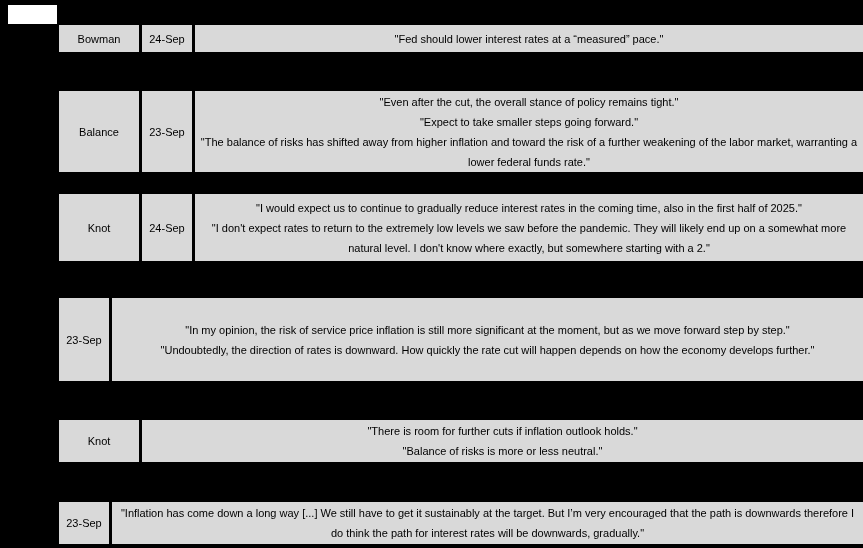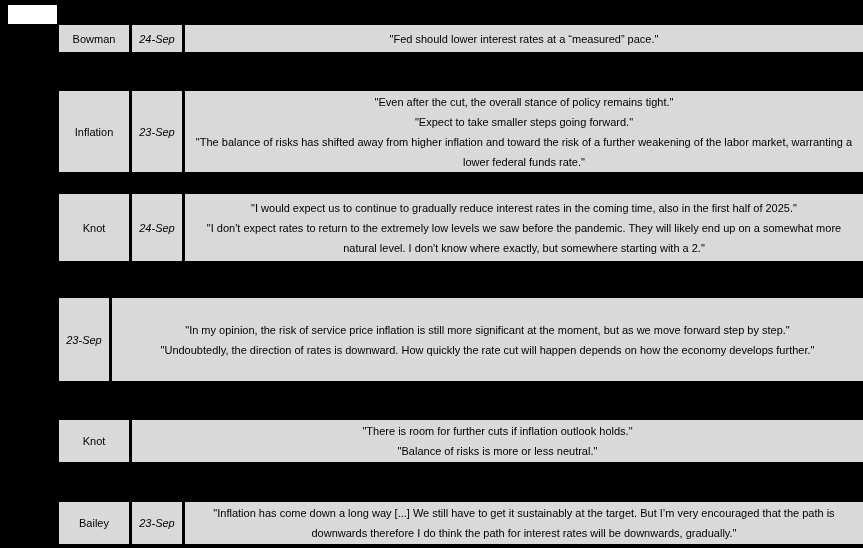--- a/index.html
+++ b/index.html
@@ -39,29 +39,28 @@
   .cell {
     background: #d9d9d9;
     color: #000000;
     font-size: 11px;
     display: flex;
     align-items: center;
     justify-content: center;
     box-sizing: border-box;
   }
   .cell.name {
-    width: 73px;
+    width: 83px;
     border-right: 3px solid #000000;
     flex: 0 0 auto;
   }
   .cell.date {
     width: 53px;
     border-right: 3px solid #000000;
     flex: 0 0 auto;
-    font-style: italic;
   }
   .cell.quote {
     flex: 1 1 auto;
     flex-direction: column;
     justify-content: center;
     text-align: center;
     line-height: 20px;
     padding: 0 4px;
   }
   .qline {
@@ -78,21 +77,21 @@
 
   <div class="row row1">
     <div class="cell name">Bowman</div>
     <div class="cell date">24-Sep</div>
     <div class="cell quote">
       <div class="qline">"Fed should lower interest rates at a “measured” pace."</div>
     </div>
   </div>
 
   <div class="row row2">
-    <div class="cell name">Inflation</div>
+    <div class="cell name">Balance</div>
     <div class="cell date">23-Sep</div>
     <div class="cell quote">
       <div class="qline">"Even after the cut, the overall stance of policy remains tight."</div>
       <div class="qline">"Expect to take smaller steps going forward."</div>
       <div class="qline">"The balance of risks has shifted away from higher inflation and toward the risk of a further weakening of the labor market, warranting a lower federal funds rate."</div>
     </div>
   </div>
 
   <div class="row row3">
     <div class="cell name">Knot</div>
@@ -113,20 +112,19 @@
 
   <div class="row row5">
     <div class="cell name">Knot</div>
     <div class="cell quote">
       <div class="qline">"There is room for further cuts if inflation outlook holds."</div>
       <div class="qline">"Balance of risks is more or less neutral."</div>
     </div>
   </div>
 
   <div class="row row6">
-    <div class="cell name">Bailey</div>
     <div class="cell date">23-Sep</div>
     <div class="cell quote">
       <div class="qline">"Inflation has come down a long way [...] We still have to get it sustainably at the target. But I’m very encouraged that the path is downwards therefore I do think the path for interest rates will be downwards, gradually."</div>
     </div>
   </div>
 
 </div>
 
 </body></html>

